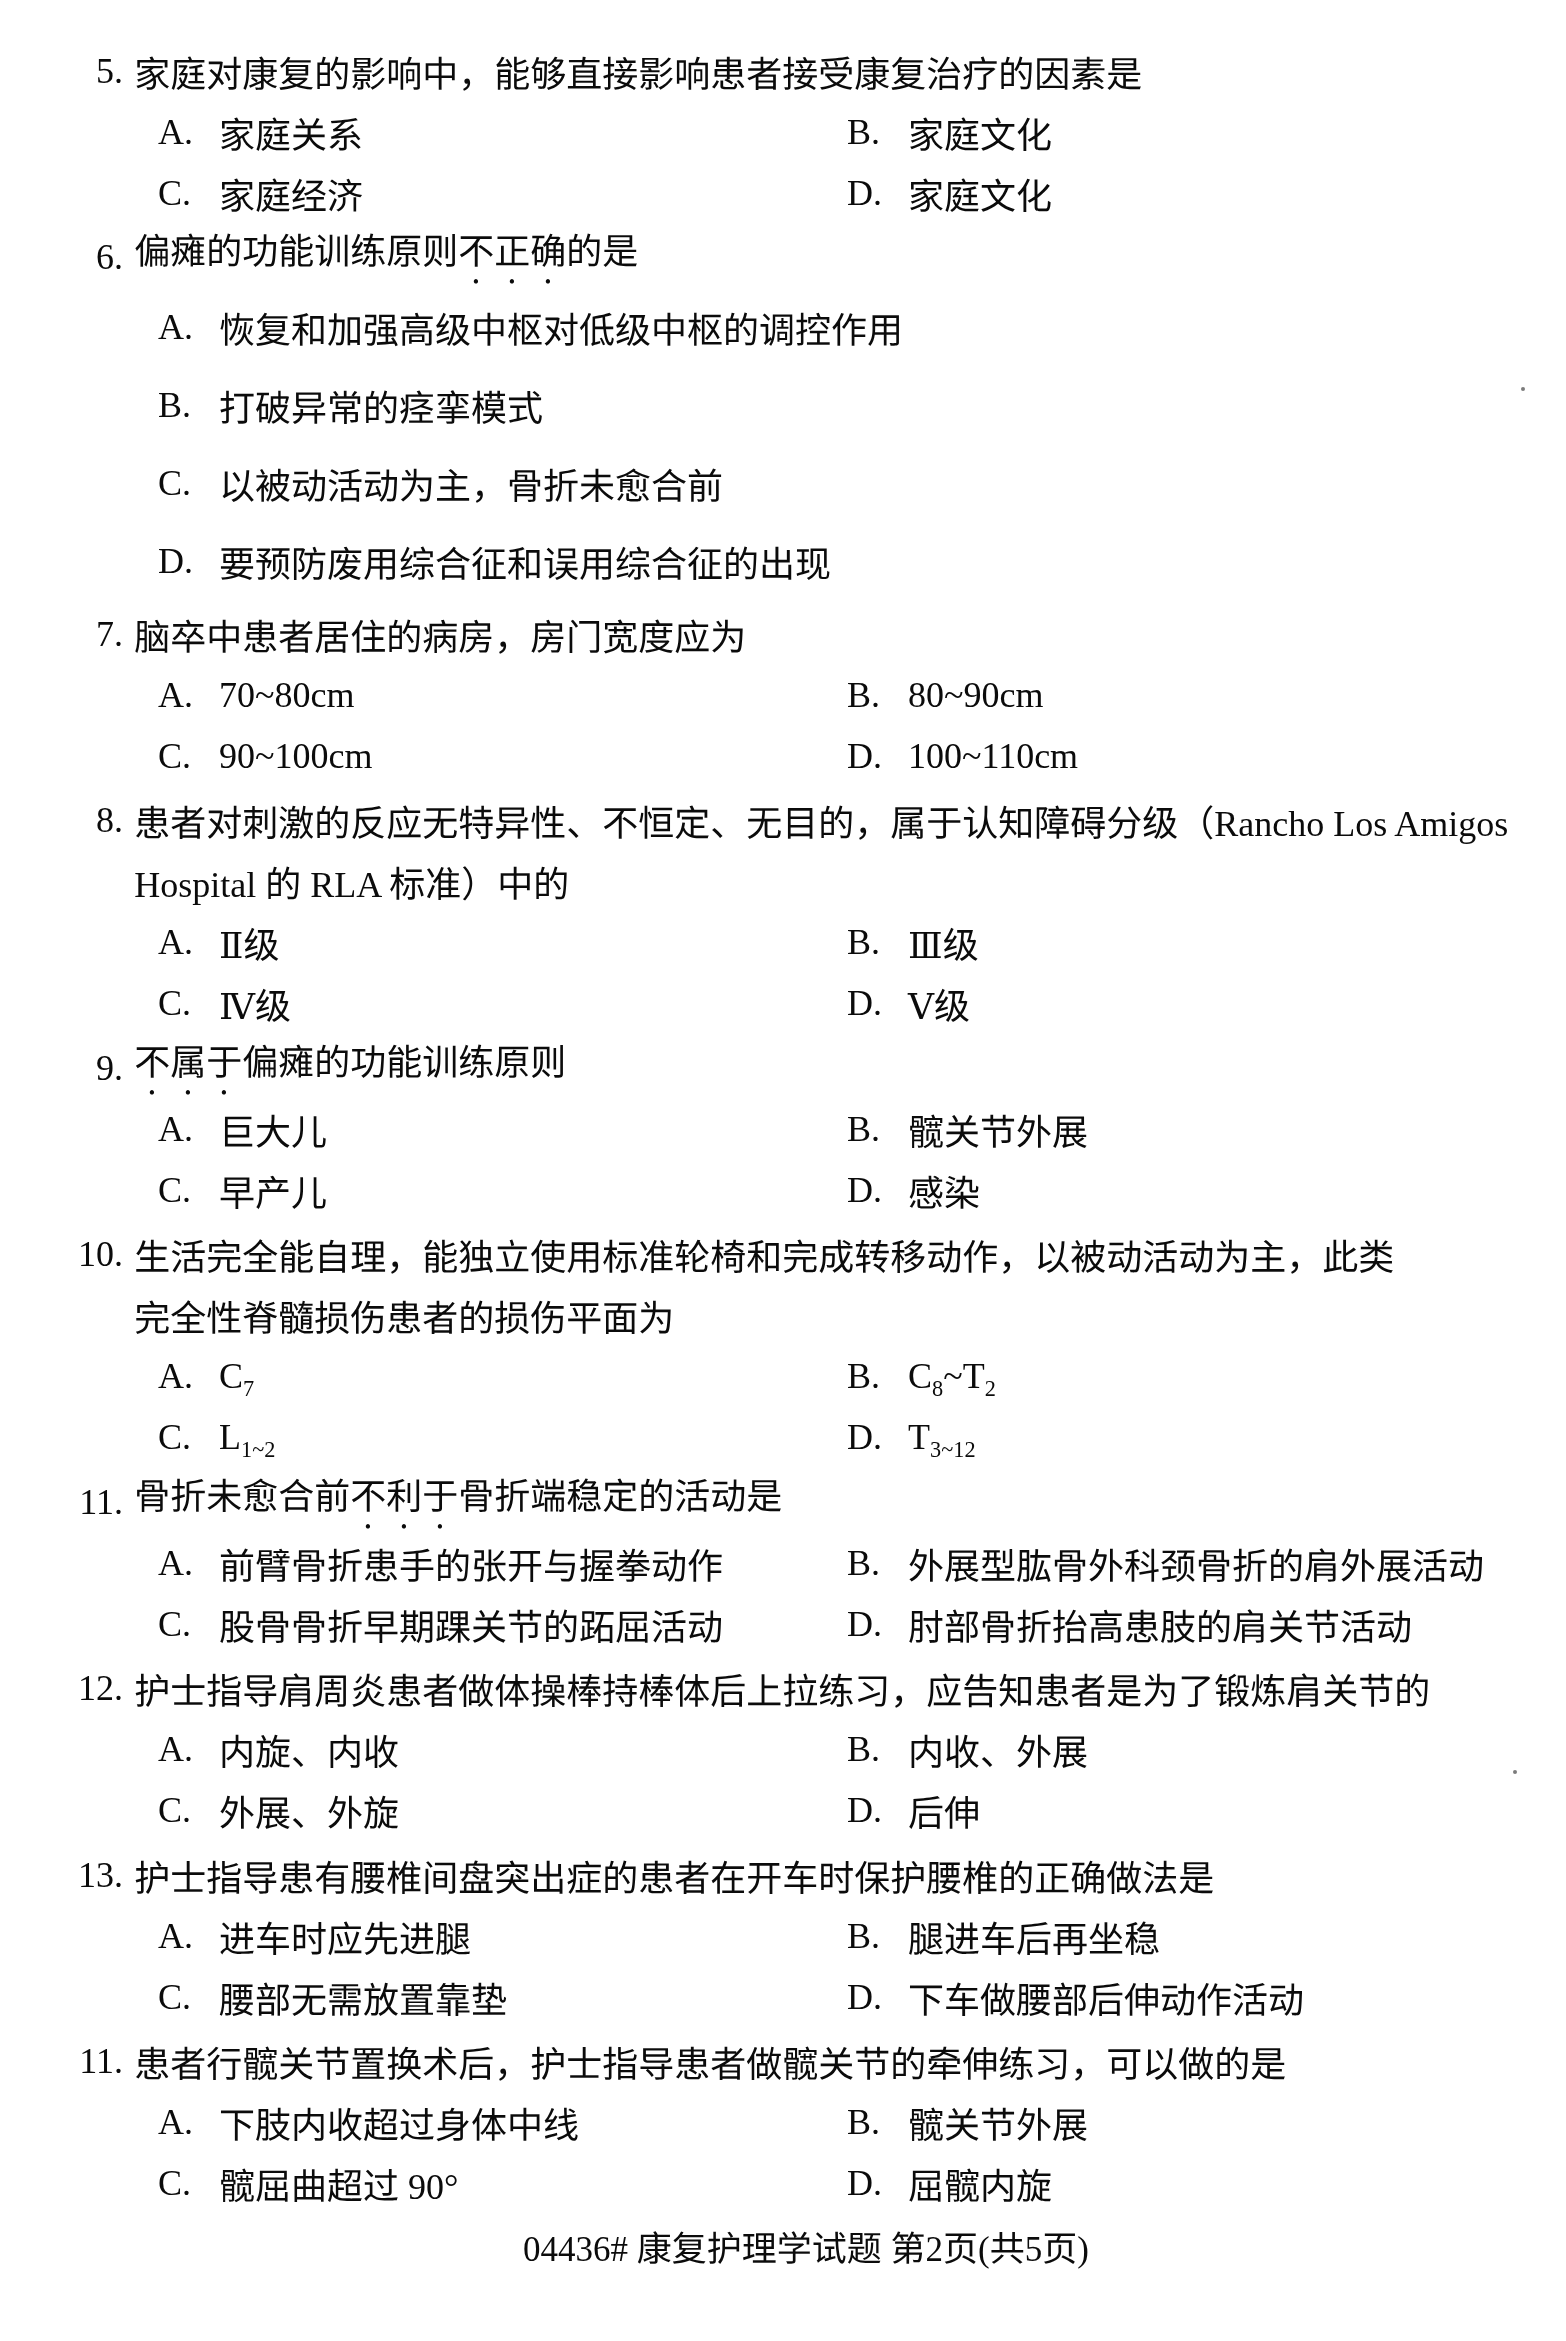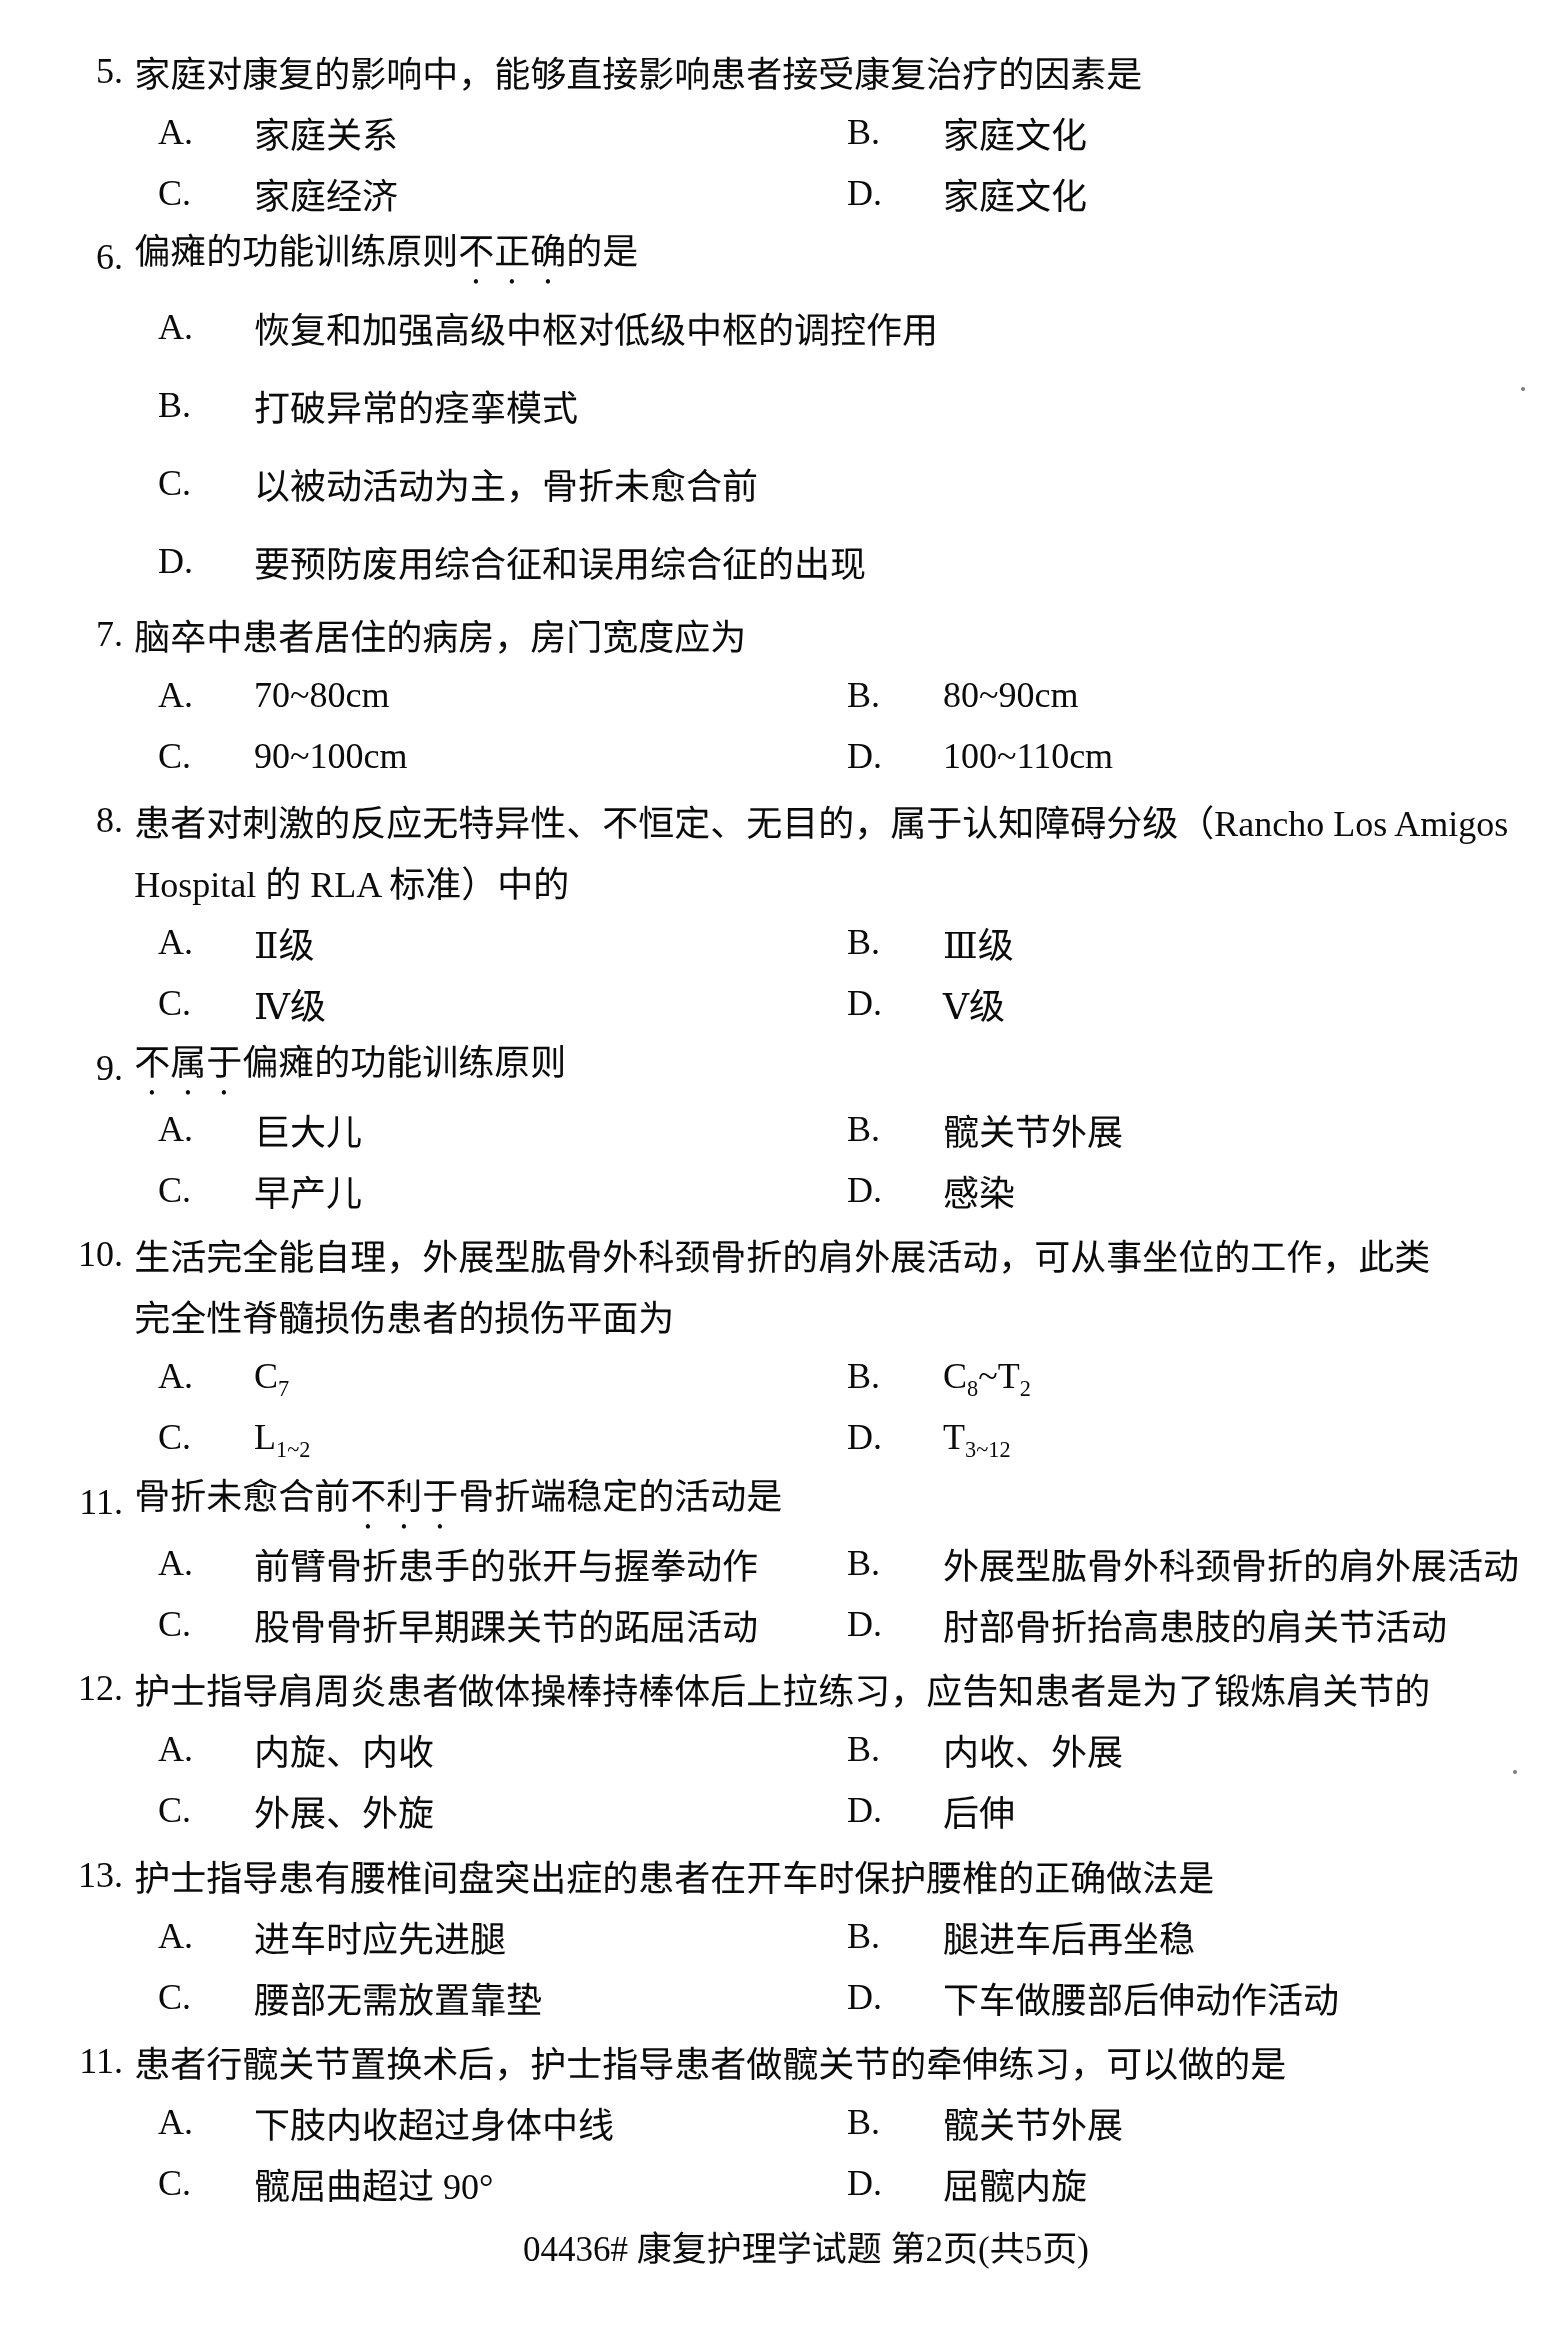--- a/index.html
+++ b/index.html
@@ -31,21 +31,21 @@
   .q-num {
     flex: none;
     width: 54px;
     margin-right: 11.3px;
     text-align: right;
   }
   .opt-row { padding-left: 89px; }
   .opt { display: flex; align-items: center; }
   .opt.left { flex: none; width: 689px; }
   .opt .label { flex: none; width: 61px; }
-  .opt .text { white-space: nowrap; margin-left: 35px; }
+  .opt .text { white-space: nowrap; }
   .question + .question { margin-top: 3.5px; }
   .question.spread .opt-row { height: 78px; }
   .em-dots {
     -webkit-text-emphasis: filled dot;
     -webkit-text-emphasis-position: under left;
     text-emphasis: filled dot;
     text-emphasis-position: under left;
   }
   sub { font-size: 0.62em; line-height: 0; }
   .footer {
@@ -204,21 +204,21 @@
           </span>
           <span class="opt right">
             <span class="label">D.</span>
             <span class="text"><span>感染</span></span>
           </span>
         </div>
       </section>
       <section class="question">
         <div class="row stem-row">
           <span class="q-num">10.</span>
-          <span class="stem"><span>生活完全能自理，外展型肱骨外科颈骨折的肩外展活动，可从事坐位的工作，此类</span></span>
+          <span class="stem"><span>生活完全能自理，能独立使用标准轮椅和完成转移动作，以被动活动为主，此类</span></span>
         </div>
         <div class="row stem-row">
           <span class="q-num"></span>
           <span class="stem"><span>完全性脊髓损伤患者的损伤平面为</span></span>
         </div>
         <div class="row opt-row">
           <span class="opt left">
             <span class="label">A.</span>
             <span class="text"><span>C</span><sub>7</sub></span>
           </span>

